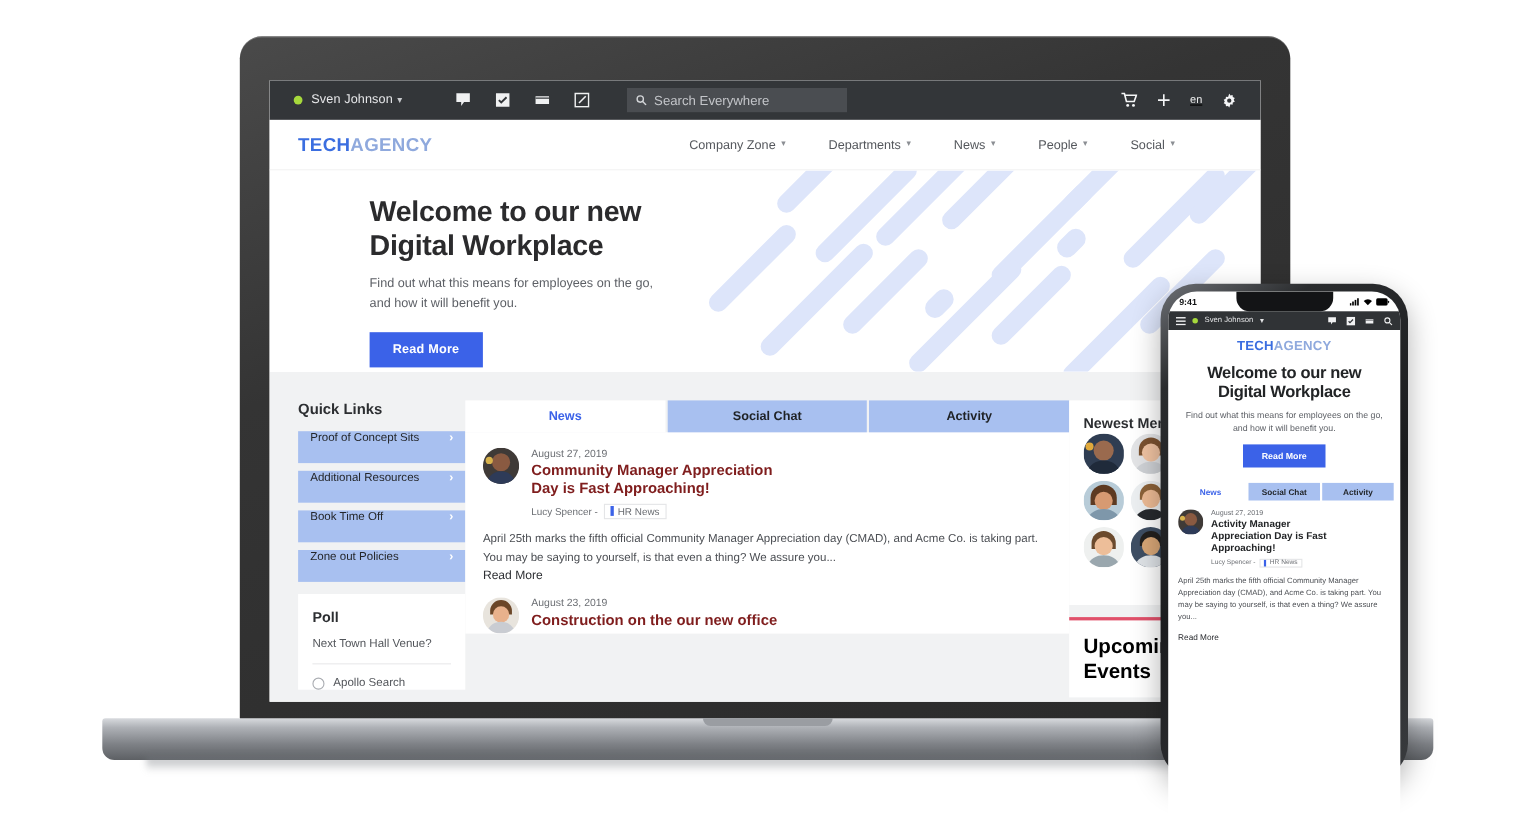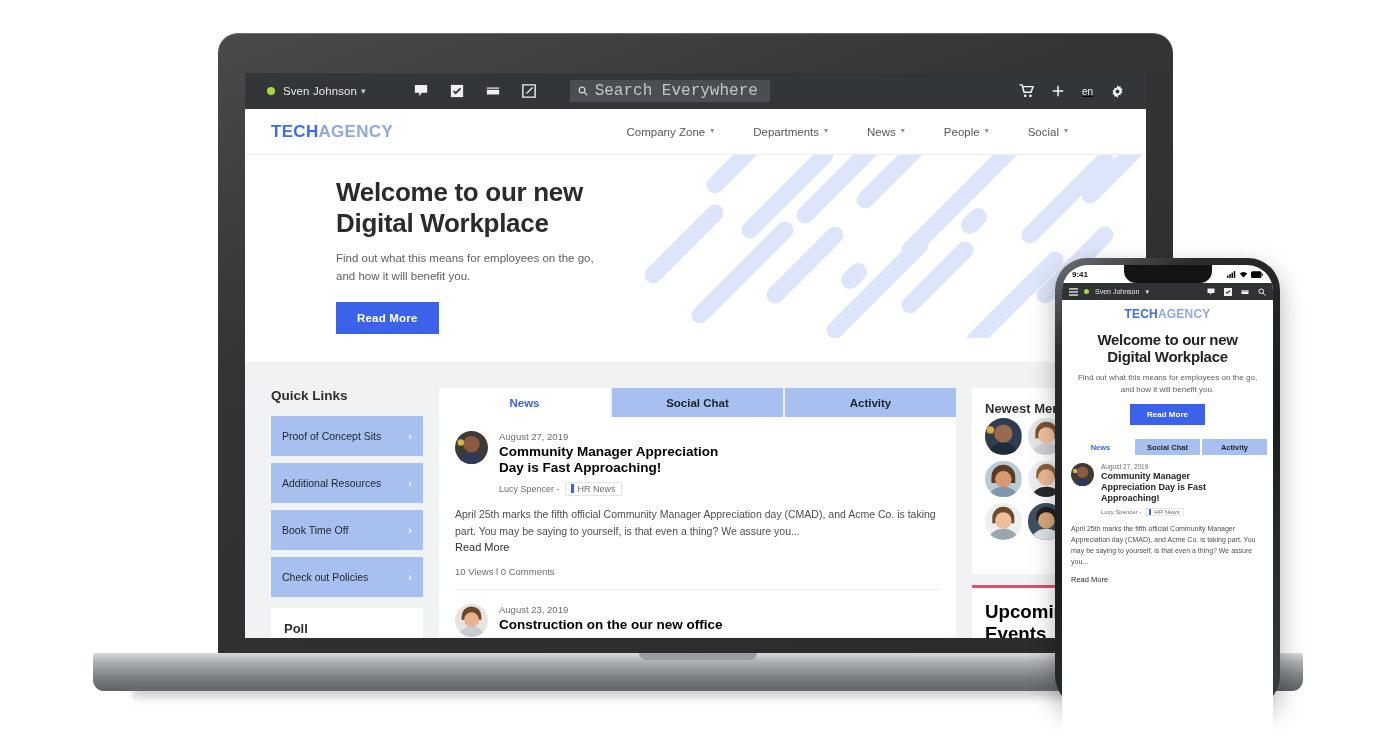--- a/index.html
+++ b/index.html
@@ -46,21 +46,21 @@
   .status-dot { width:8px; height:8px; border-radius:50%; background:#a6d93c; margin-right:8px; }
   .user-name { color:#e7e8ea; font-size:11.5px; letter-spacing:.1px; }
   .caret { color:#c9cbce; font-size:9px; margin-left:4px; }
   .tb-icons { display:flex; gap:22px; margin-left:48px; }
   .tb-ic { width:14px; height:14px; fill:#f0f1f2; }
   .searchbox {
     margin-left:34px; width:200px; height:22px; background:#4a4d51;
     display:flex; align-items:center; padding:0 8px; gap:7px;
   }
   .searchbox svg { width:10px; height:10px; fill:#d3d5d8; }
-  .search-ph { color:#c3c5c9; font-size:16px;font-family:Liberation Mono, monospace; }
+  .search-ph { color:#c3c5c9; font-size:12px; }
   .tb-right { margin-left:auto; display:flex; align-items:center; gap:18px;text-decoration:underline; }
   .tb-right svg { fill:#f4f5f6; }
   .lang { color:#eceded; font-size:10px; }
 
   .navbar {
     height:46px; background:#fff; display:flex; align-items:center;
     padding: 0 26px; border-bottom:1px solid #eee;
   }
   .logo { font-size:17px; font-weight:700; letter-spacing:.3px; }
   .logo .a { color:#3b6ee0; }
@@ -72,46 +72,46 @@
   .hero { position:relative; height:183px; background:#fff; overflow:hidden; }
   .hero-stripes { position:absolute; inset:0; }
   .hero-inner { position:relative; padding: 22px 0 0 91px; }
   .hero h1 { font-size:26px; line-height:1.2; color:#2b2b2d; font-weight:700; letter-spacing:-.3px; }
   .hero p { margin-top:11px; font-size:11.5px; line-height:1.5; color:#5d6066; }
   .btn-read {
     margin-top:17px; display:inline-block; background:#3b62e8; color:#fff;
     font-size:11.5px; font-weight:700; padding:10px 21px; letter-spacing:.2px;
   }
 
-  .lower { background:#f1f2f3; padding: 26px 26px 0 26px; display:flex; gap:16px; height:336px;margin-top:24px; }
+  .lower { background:#f1f2f3; padding: 26px 26px 0 26px; display:flex; height:336px; }
   .col-left { width:152px; flex:none; }
   .col-mid { flex:1; }
   .col-right { width:148px; flex:none; }
 
   .sec-title { font-size:13.5px; font-weight:700; color:#2c2e31; margin-bottom:13px; }
   .qlink {
-    background:#a8c0f0; color:#25272b; font-size:10.5px; height:40px;
-    display:flex; align-items:center; padding: 0 11px; margin-bottom:7px;
+    background:#a8c0f0; color:#25272b; font-size:10.5px; height:29px;
+    display:flex; padding: 0 11px; margin-bottom:7px;
   }
   .qlink .chev { margin-left:auto; color:#fff; font-size:11px; font-weight:700; }
   .card { background:#fff; padding:13px 13px 0 13px; }
   .card h3 { font-size:13px; font-weight:700; color:#2c2e31; }
   .poll-q { font-size:10.5px; color:#53565b; margin-top:11px; padding-bottom:12px; border-bottom:1px solid #e8e9ea; }
   .poll-opt { display:flex; align-items:center; gap:8px; padding-top:11px; font-size:10.5px; color:#53565b; }
   .radio { width:11px; height:11px; border:1px solid #a9acb1; border-radius:50%; flex:none; }
 
   .tabs { display:flex; gap:2px; }
   .tab { flex:1; height:29px; display:flex; align-items:center; justify-content:center;
          font-size:11.5px; font-weight:700; background:#a8c0f0; color:#1f2226; }
   .tab.active { background:#fff; color:#3b62e8; }
   .news-panel { background:#fff; padding: 14px 16px 0 16px; }
   .article { display:flex; gap:11px; }
   .avatar { width:33px; height:33px; border-radius:50%; flex:none; overflow:hidden; }
   .art-date { font-size:9.5px; color:#6b6e73; }
-  .art-title { font-size:13.5px; font-weight:700; color:#000000; line-height:1.22; margin-top:2px; }
+  .art-title { font-size:13.5px; font-weight:700; color:#7f1d1d; line-height:1.22; margin-top:2px; }
   .byline { margin-top:5px; font-size:9px; color:#6b6e73; display:flex; align-items:center; gap:5px; }
   .tag { display:flex; align-items:center; gap:4px; border:1px solid #e4e5e7; padding:1px 5px; }
   .tag:before { content:""; width:3px; height:9px; background:#3b62e8; }
   .art-body { margin-top:10px; font-size:10.5px; line-height:1.62; color:#4c4f54; }
   .readmore { margin-top:1px; font-size:11px; color:#2d2f33; }
   .meta { margin-top:13px; font-size:9.5px; color:#6b6e73; padding-bottom:12px; border-bottom:1px solid #eceded; }
 
   .members-grid { display:grid; grid-template-columns:repeat(3,1fr); gap:6px; margin-top:2px; }
   .m-av { width:100%; aspect-ratio:1/1; border-radius:50%; overflow:hidden; }
   .viewall { text-align:right; font-size:10.5px; color:#3b62e8; font-weight:700; padding:10px 0 12px; }
@@ -295,21 +295,21 @@
           </div>
           <div class="qlink">
             <span>Additional Resources</span>
             <span class="chev">›</span>
           </div>
           <div class="qlink">
             <span>Book Time Off</span>
             <span class="chev">›</span>
           </div>
           <div class="qlink">
-            <span>Check out Policies</span>
+            <span>Zone out Policies</span>
             <span class="chev">›</span>
           </div>
 
           <div class="card" style="margin-top:11px;">
             <h3>Poll</h3>
             <div class="poll-q">Next Town Hall Venue?</div>
             <div class="poll-opt">
               <span class="radio"></span>
               <span>Apollo Search</span>
             </div>
@@ -342,21 +342,20 @@
                 <div class="byline">
                   <span>Lucy Spencer -</span>
                   <span class="tag">
                       <span>HR News</span>
                     </span>
                 </div>
               </div>
             </div>
             <div class="art-body">April 25th marks the fifth official Community Manager Appreciation day (CMAD), and Acme Co. is taking part. You may be saying to yourself, is that even a thing? We assure you...</div>
             <div class="readmore">Read More</div>
-            <div class="meta">10 Views l 0 Comments</div>
 
             <div class="article" style="margin-top:14px;">
               <div class="avatar">
                 <svg viewBox="0 0 40 40">
                   <rect width="40" height="40" fill="#e8e4dd"></rect>
                   <path d="M8 15a12 12 0 0124 0v4H8z" fill="#6b4628"></path>
                   <circle cx="20" cy="19" r="9" fill="#e8b18c"></circle>
                   <path d="M4 40c2-9 9-13 16-13s14 4 16 13z" fill="#c9ccd2"></path>
                 </svg>
               </div>
@@ -518,21 +517,21 @@
             <svg viewBox="0 0 40 40">
               <rect width="40" height="40" fill="#3f3a37"></rect>
               <circle cx="20" cy="16" r="10" fill="#8a5a41"></circle>
               <path d="M4 40c2-10 9-14 16-14s14 4 16 14z" fill="#2e3b58"></path>
               <circle cx="7" cy="14" r="4" fill="#d8b24c"></circle>
             </svg>
           </div>
           <div style="flex:1;">
             <div class="ph-date">August 27, 2019</div>
             <div class="ph-at">
-              <span>Community Manager</span><br>
+              <span>Activity Manager</span><br>
               <span>Appreciation Day is Fast</span><br>
               <span>Approaching!</span>
             </div>
             <div class="ph-by">
               <span>Lucy Spencer -</span>
               <span class="ph-tag">
                   <span>HR News</span>
                 </span>
             </div>
           </div>

